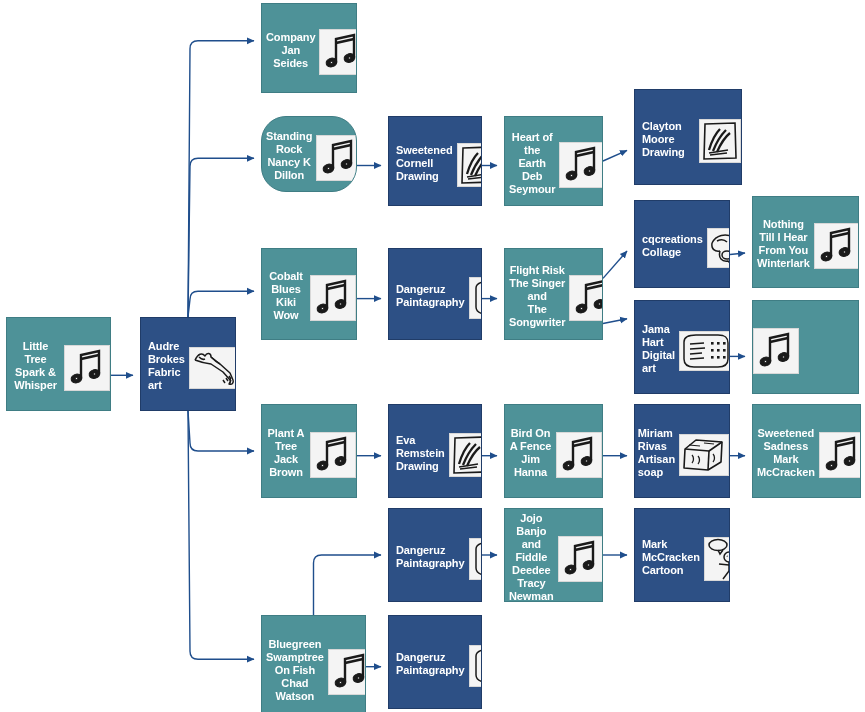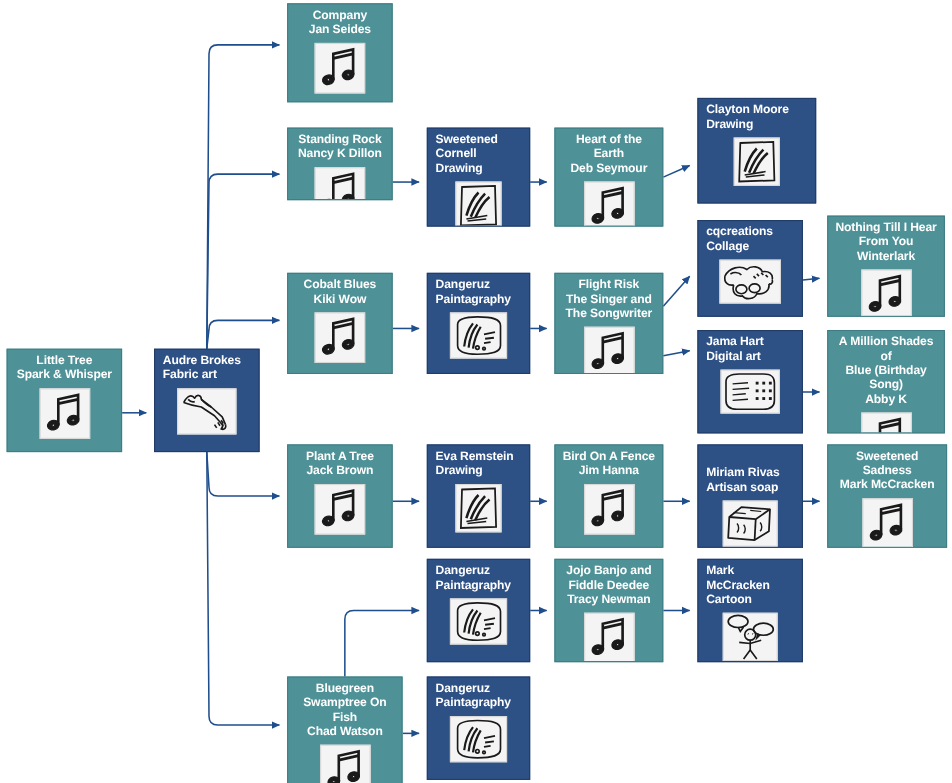--- a/index.html
+++ b/index.html
@@ -17,21 +17,21 @@
   #edges{
     position:absolute;
     left:0; top:0;
     width:865px; height:712px;
     pointer-events:none;
   }
   .node{
     position:absolute;
     box-sizing:border-box;
     display:flex;
-    flex-direction:column;
+    flex-direction:row;
     align-items:center;
     overflow:hidden;
     padding-top:2px;
   }
   .node.teal{
     background:#4e9298;
     border:1px solid #3f7d84;
   }
   .node.navy{
     background:#2d5085;
@@ -141,21 +141,21 @@
               <path d="M16 32 L16 9 L34 5 L34 27" fill="none" stroke-width="2.4" stroke-linecap="round"></path>
               <path d="M16 13 L34 9" fill="none" stroke-width="2.6"></path>
               <ellipse cx="11.5" cy="32.5" rx="5.4" ry="4.3" transform="rotate(-16 11.5 32.5)"></ellipse>
               <ellipse cx="29.5" cy="28" rx="5.4" ry="4.3" transform="rotate(-16 29.5 28)"></ellipse>
               <circle cx="11.5" cy="32.5" r="1.1" fill="#f4f4f4"></circle>
               <circle cx="29.5" cy="28" r="1.1" fill="#f4f4f4"></circle>
             </g>
           </svg>
         </div>
       </div>
-      <div class="node teal" style="left: 261px; top: 116px; width: 96px; height: 66px;">
+      <div class="node teal" style="left: 261px; top: 116px; width: 96px; height: 76px; border-radius: 25px;">
         <div class="node-label">Standing Rock
 Nancy K Dillon</div>
         <div class="thumb">
           <svg width="44" height="44" viewBox="0 0 44 44">
             <g stroke="#1a1a1a" fill="#1a1a1a">
               <path d="M16 32 L16 9 L34 5 L34 27" fill="none" stroke-width="2.4" stroke-linecap="round"></path>
               <path d="M16 13 L34 9" fill="none" stroke-width="2.6"></path>
               <ellipse cx="11.5" cy="32.5" rx="5.4" ry="4.3" transform="rotate(-16 11.5 32.5)"></ellipse>
               <ellipse cx="29.5" cy="28" rx="5.4" ry="4.3" transform="rotate(-16 29.5 28)"></ellipse>
               <circle cx="11.5" cy="32.5" r="1.1" fill="#f4f4f4"></circle>
@@ -312,23 +312,20 @@
                 <rect x="43" y="17" width="2.6" height="2.6"></rect>
                 <rect x="31" y="24" width="2.6" height="2.6"></rect>
                 <rect x="37" y="24" width="2.6" height="2.6"></rect>
                 <rect x="43" y="24" width="2.6" height="2.6"></rect>
               </g>
             </g>
           </svg>
         </div>
       </div>
       <div class="node teal" style="left: 752px; top: 300px; width: 107px; height: 94px;">
-        <div class="node-label">A Million Shades of
-Blue (Birthday Song)
-Abby K</div>
         <div class="thumb">
           <svg width="44" height="44" viewBox="0 0 44 44">
             <g stroke="#1a1a1a" fill="#1a1a1a">
               <path d="M16 32 L16 9 L34 5 L34 27" fill="none" stroke-width="2.4" stroke-linecap="round"></path>
               <path d="M16 13 L34 9" fill="none" stroke-width="2.6"></path>
               <ellipse cx="11.5" cy="32.5" rx="5.4" ry="4.3" transform="rotate(-16 11.5 32.5)"></ellipse>
               <ellipse cx="29.5" cy="28" rx="5.4" ry="4.3" transform="rotate(-16 29.5 28)"></ellipse>
               <circle cx="11.5" cy="32.5" r="1.1" fill="#f4f4f4"></circle>
               <circle cx="29.5" cy="28" r="1.1" fill="#f4f4f4"></circle>
             </g>

